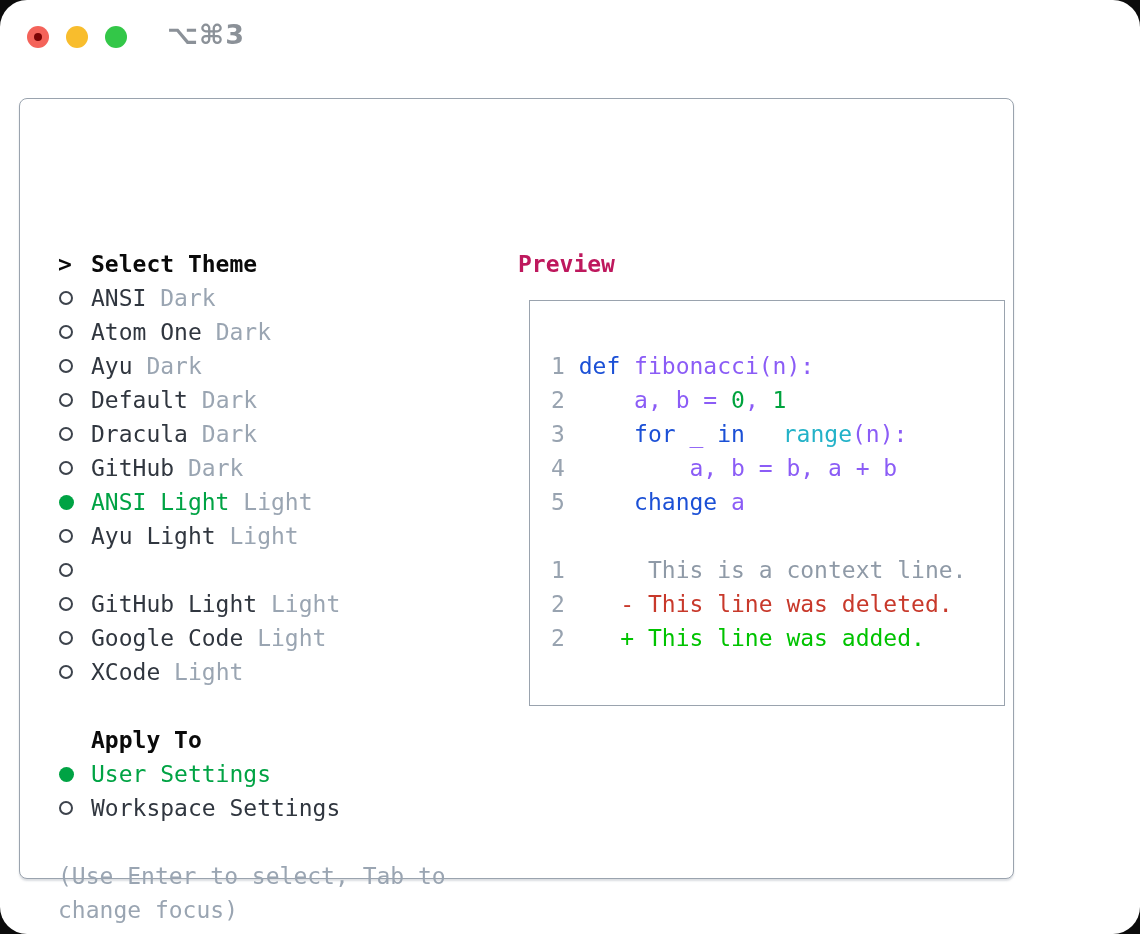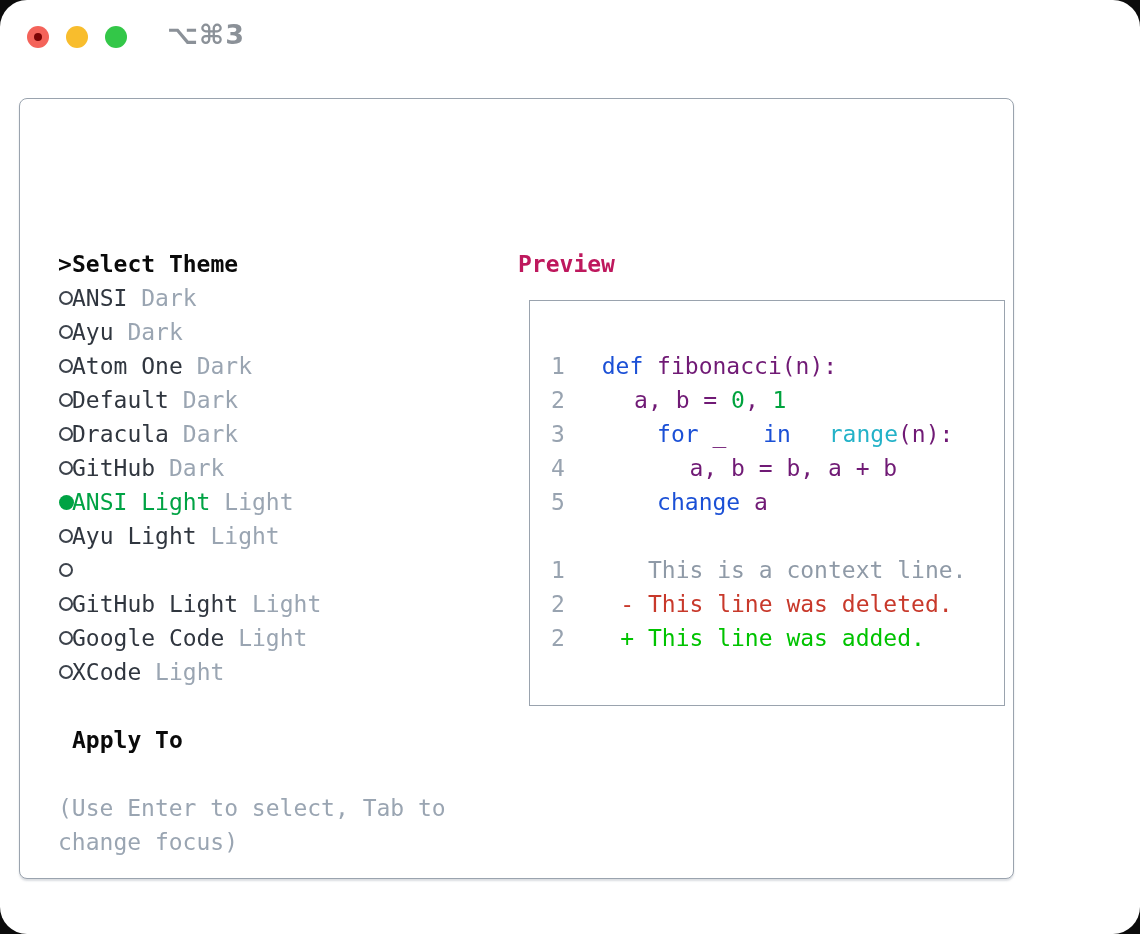--- a/index.html
+++ b/index.html
@@ -40,44 +40,44 @@
   .row { position:relative; height:34px; white-space:nowrap; }
   .row .marker-cell {
     position:absolute; left:0; top:0; width:26px; height:34px;
   }
   .caret { font-weight:bold; color:#0a0a0a; }
   .dot {
     position:absolute; left:1px; top:10px; width:14px; height:14px;
     border:2px solid #3d434c; border-radius:50%;
   }
   .dot.filled { border:none; background:var(--ui_green,#00a344); width:15px; height:15px; }
-  .row .lbl { margin-left:14px; color:var(--text_dark,#30363f); }
+  .row .lbl { margin-left:33px; color:var(--text_dark,#30363f); }
   .row.header .lbl { color:#0a0a0a; font-weight:bold; }
   .row.selected .lbl { color:var(--ui_green,#00a344); }
   .suffix { color:var(--muted_gray,#9aa5b2); }
   .spacer { height:34px; }
   .apply-header .lbl { color:#0a0a0a; font-weight:normal; }
   .help { width:420px; color:var(--muted_gray,#9aa5b2); white-space:normal; }
 
   
   .preview-title {
     position:absolute; left:498px; top:148px; height:34px;
     font-weight:bold; color:#be185d;
   }
   .preview-box {
     position:absolute; left:509px; top:201px; width:476px; height:406px;
     border:1.5px solid var(--border_gray,#9aa3ae); background:#fff;
     padding:48px 0 0 21px; overflow:hidden;
   }
   .code-line { height:34px; white-space:pre; }
   .ln { color:var(--line_number_gray,#98a3b0); }
-  .tk-kw { color:var(--keyword_blue,#1b50d6);margin-left:23px; }
+  .tk-kw { color:var(--keyword_blue,#1b50d6); }
   .tk-num { color:var(--number_green,#00a33e); }
   .tk-fn { color:var(--builtin_cyan,#23b2c8);margin-left:24px; }
-  .tk-pl { color:#701a75; }
+  .tk-pl { color:#8b5cf6; }
   .diff-context { color:#8f9aa7;margin-top:35px; }
   .diff-deleted { color:var(--deleted_red,#c8392b);margin-top:48px; }
   .diff-added { color:var(--added_green,#00c300); }
 </style>
 </head>
 <body>
 
 <div class="window">
 
   <div class="titlebar">
@@ -97,24 +97,24 @@
         <span class="marker-cell"><span class="caret">&gt;</span></span>
         <span class="lbl">Select Theme</span>
       </div>
 
       <div id="theme-list">
           <div class="row"><span class="marker-cell">
               <span class="dot"></span>
             </span><span class="lbl">ANSI <span class="suffix">Dark</span></span></div>
           <div class="row"><span class="marker-cell">
               <span class="dot"></span>
-            </span><span class="lbl">Ayu <span class="suffix">Dark</span></span></div>
+            </span><span class="lbl">Atom One <span class="suffix">Dark</span></span></div>
           <div class="row"><span class="marker-cell">
               <span class="dot"></span>
-            </span><span class="lbl">Atom One <span class="suffix">Dark</span></span></div>
+            </span><span class="lbl">Ayu <span class="suffix">Dark</span></span></div>
           <div class="row"><span class="marker-cell">
               <span class="dot"></span>
             </span><span class="lbl">Default <span class="suffix">Dark</span></span></div>
           <div class="row"><span class="marker-cell">
               <span class="dot"></span>
             </span><span class="lbl">Dracula <span class="suffix">Dark</span></span></div>
           <div class="row"><span class="marker-cell">
               <span class="dot"></span>
             </span><span class="lbl">GitHub <span class="suffix">Dark</span></span></div>
           <div class="row selected"><span class="marker-cell">
@@ -136,20 +136,28 @@
               <span class="dot"></span>
             </span><span class="lbl">XCode <span class="suffix">Light</span></span></div>
         </div>
 
       <div class="spacer"></div>
 
       <div class="row header apply-header">
         <span class="lbl">Apply To</span>
       </div>
 
+      <div id="apply-list">
+          <div class="row selected"><span class="marker-cell">
+              <span class="dot filled"></span>
+            </span><span class="lbl">User Settings</span></div>
+          <div class="row"><span class="marker-cell">
+              <span class="dot"></span>
+            </span><span class="lbl">Workspace Settings</span></div>
+        </div>
 
       <div class="spacer"></div>
 
       <div class="help">(Use Enter to select, Tab to change focus)</div>
     </div>
 
     <div class="preview-title mono">Preview</div>
 
     <div class="preview-box mono">
       <div id="code-block">

